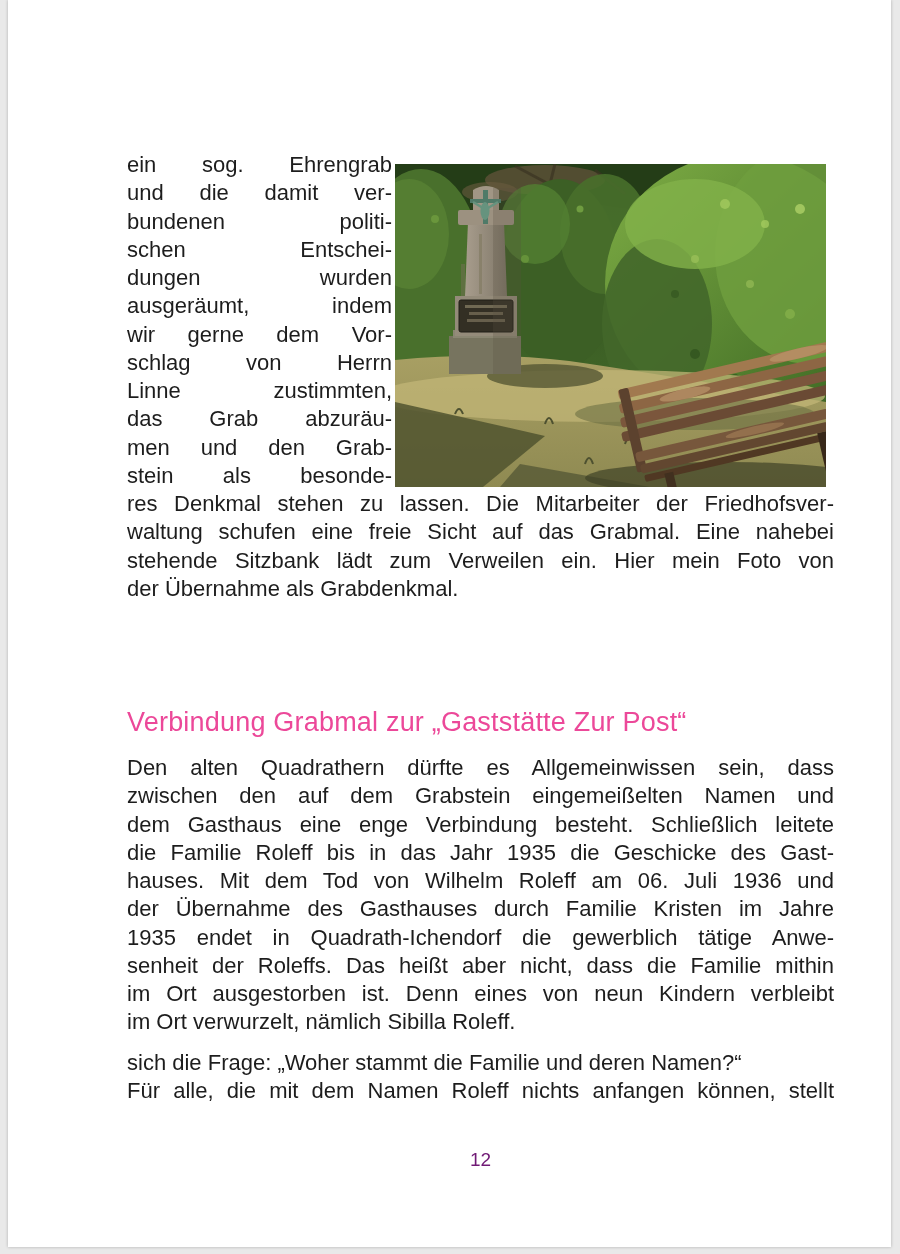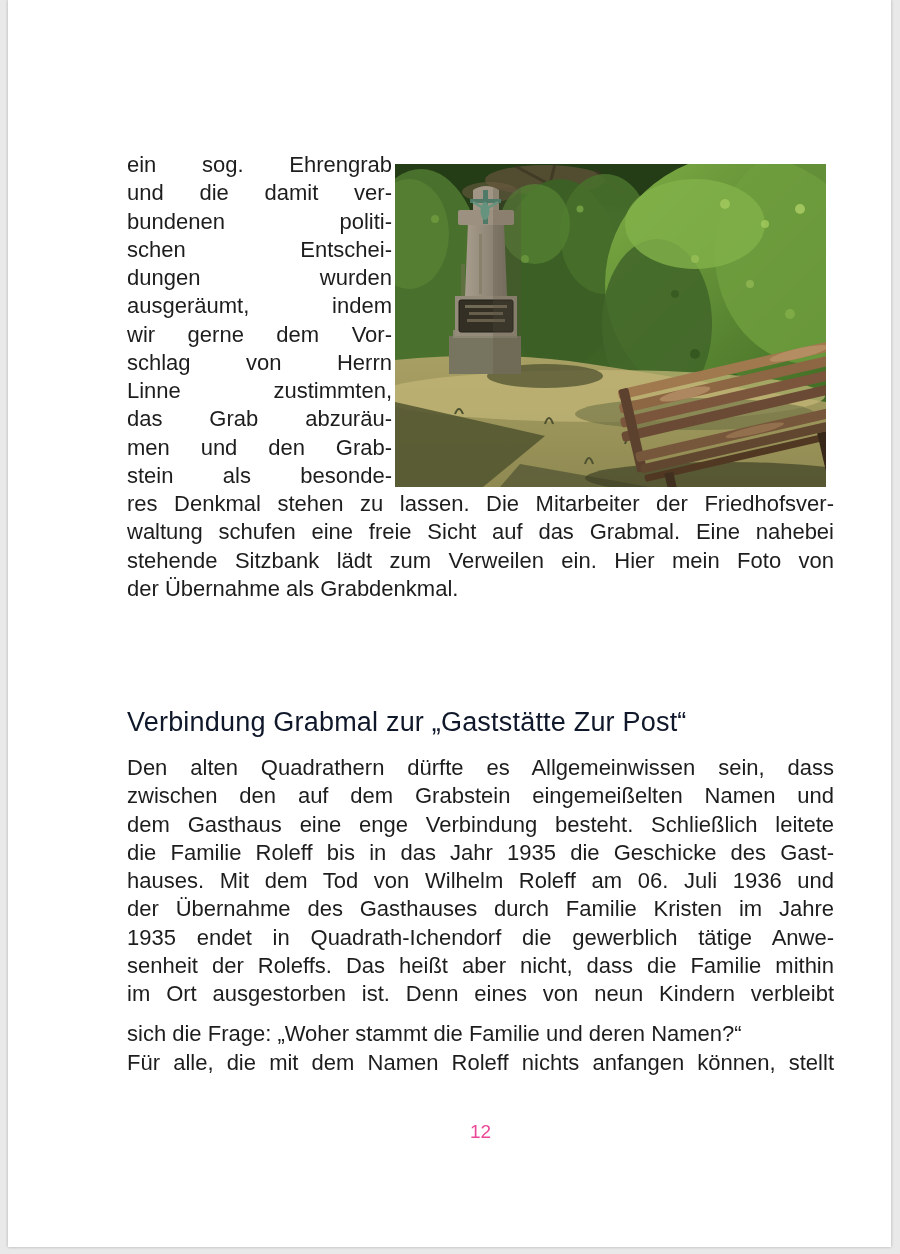--- a/index.html
+++ b/index.html
@@ -29,21 +29,21 @@
   figure.photo svg{display:block;}
   .intro::after{content:"";display:block;clear:both;}
   h2.heading{
     font-size:27px;line-height:38px;font-weight:400;
     letter-spacing:.2px;margin:100px 0 13px 0;color:#3f6ca6;
   }
   .para{margin:13px 0 0 0;}
   .para + .para{margin-top:12px;}
   .pagenum{
     margin-top:42px;text-align:center;text-align-last:center;
-    font-size:19px;line-height:26px;color:#ec4899;
+    font-size:19px;line-height:26px;color:#701a75;
   }
 </style>
 </head>
 <body>
 
 <div class="sheet">
   <main class="content">
 
     <section class="intro">
       <figure class="photo">
@@ -165,32 +165,33 @@
           <div class="line">das Grab abzuräu-</div>
           <div class="line">men und den Grab-</div>
           <div class="line">stein als besonde-</div>
           <div class="line">res Denkmal stehen zu lassen. Die Mitarbeiter der Friedhofsver-</div>
           <div class="line">waltung schufen eine freie Sicht auf das Grabmal. Eine nahebei</div>
           <div class="line">stehende Sitzbank lädt zum Verweilen ein.  Hier mein Foto von</div>
           <div class="line nl">der Übernahme als Grabdenkmal.</div>
         </div>
     </section>
 
-    <h2 class="heading" style="color: #0f172a;">Verbindung Grabmal zur „Gaststätte Zur Post“</h2>
+    <h2 class="heading" style="color: #ec4899;">Verbindung Grabmal zur „Gaststätte Zur Post“</h2>
 
     <div class="para lines">
         <div class="line">Den alten Quadrathern dürfte es Allgemeinwissen sein, dass</div>
         <div class="line">zwischen den auf dem Grabstein eingemeißelten Namen und</div>
         <div class="line">dem Gasthaus eine enge Verbindung besteht. Schließlich leitete</div>
         <div class="line">die Familie Roleff bis in das Jahr 1935 die Geschicke des Gast-</div>
         <div class="line">hauses. Mit dem Tod von Wilhelm Roleff am 06. Juli 1936 und</div>
         <div class="line">der Übernahme des Gasthauses durch Familie Kristen im Jahre</div>
         <div class="line">1935 endet in Quadrath-Ichendorf die gewerblich tätige Anwe-</div>
         <div class="line">senheit der Roleffs. Das heißt aber nicht, dass die Familie mithin</div>
         <div class="line">im Ort ausgestorben ist. Denn eines von neun Kindern verbleibt</div>
+        <div class="line nl">im Ort verwurzelt, nämlich Sibilla Roleff.</div>
       </div>
 
     <div class="para lines">
         <div class="line nl">sich die Frage: „Woher stammt die Familie und deren Namen?“</div>
         <div class="line">Für alle, die mit dem Namen Roleff nichts anfangen können, stellt</div>
       </div>
 
     <footer>
       <div class="pagenum">12</div>
     </footer>

